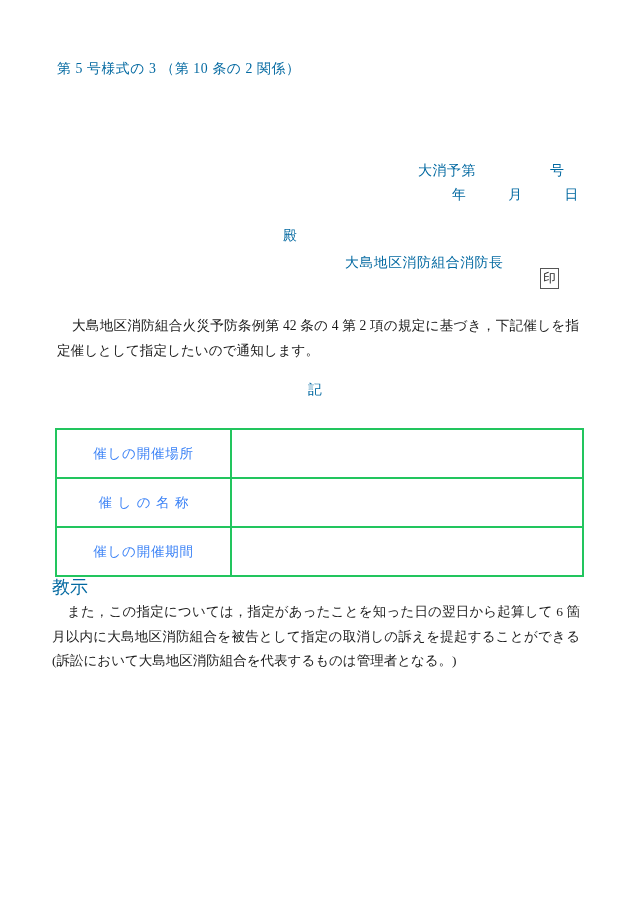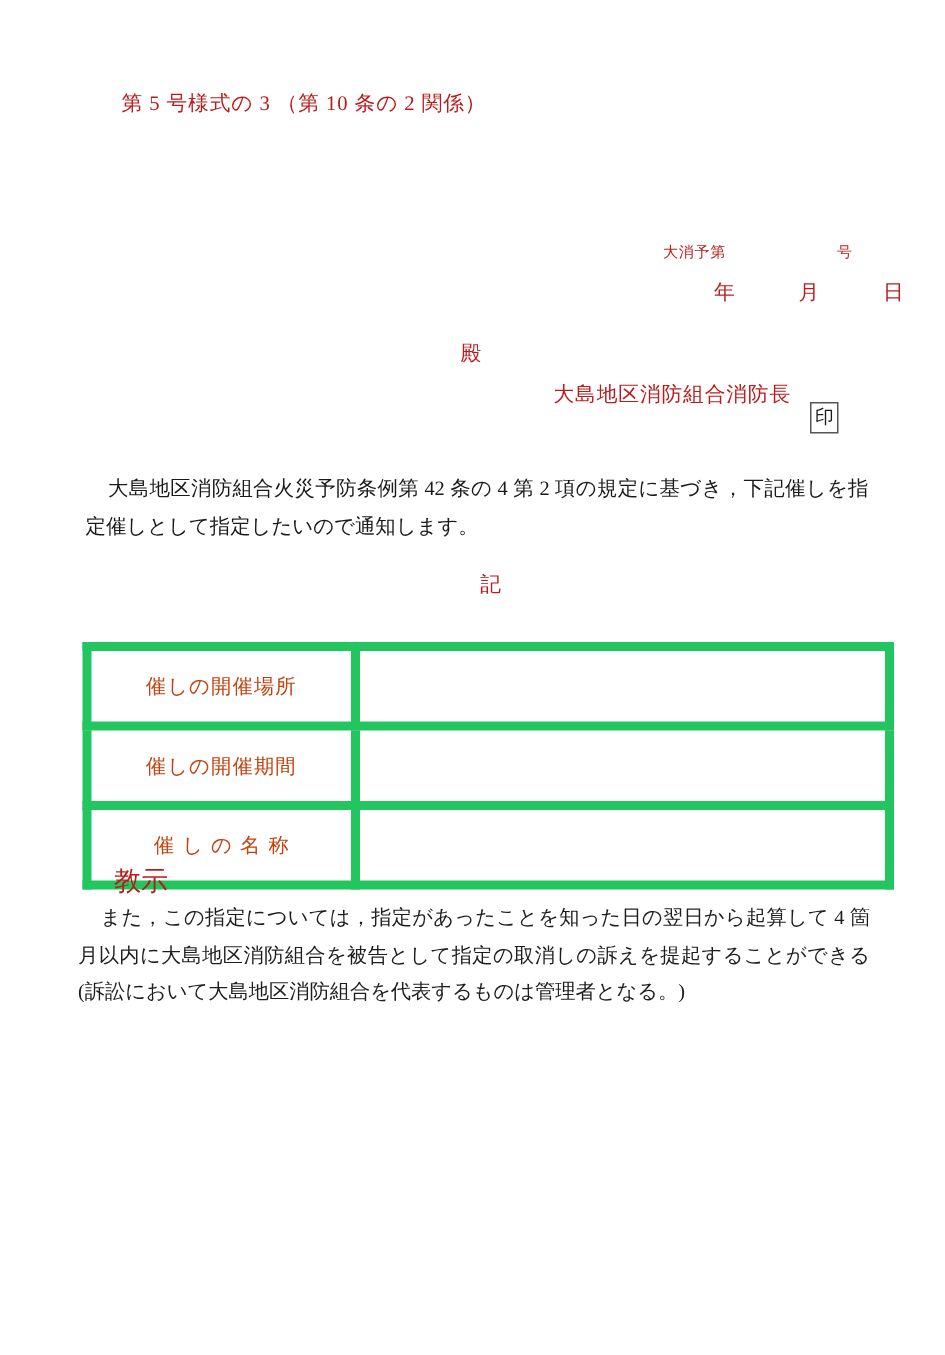--- a/index.html
+++ b/index.html
@@ -20,22 +20,21 @@
     overflow: hidden;
     box-sizing: border-box;
   }
 
   
   .t {
     position: absolute;
     white-space: nowrap;
     font-size: 13.5px;
     line-height: 1;
-    color: #b91c1c;
-    margin-left: 24px;
+    color: #0369a1;
   }
 
   
   .form-no {
     left: 57px;
     top: 62px;
     font-size: 13.8px;
     letter-spacing: 0.6px;
   }
 
@@ -48,21 +47,21 @@
     white-space: nowrap;
     font-size: 14px;
     letter-spacing: 8.5px;
     text-indent: 8.5px;
   }
 
   
   .doc-number {
     left: 418px;
     top: 164px;
-    font-size: 10px;
+    font-size: 14px;
     letter-spacing: 0.5px;
   }
   .doc-number .gap {
     display: inline-block;
     width: 74px;
   }
   .doc-date {
     left: 452px;
     top: 188px;
     font-size: 13.8px;
@@ -127,24 +126,24 @@
   
   .form-table {
     position: absolute;
     left: 55px;
     top: 428px;
     width: 523px;
     border-collapse: collapse;
     table-layout: fixed;
   }
   .form-table td {
-    border: 6px solid #22c55e;
+    border: 2px solid #22c55e;
     height: 47px;
     font-size: 13.5px;
-    color: #c2410c;
+    color: #3b82f6;
     padding: 0;
   }
   .form-table td.label {
     width: 173px;
     text-align: center;
     vertical-align: middle;
   }
   .form-table td.value {
     width: 350px;
     background: #ffffff;
@@ -209,32 +208,32 @@
   <table class="form-table">
     <tbody>
       <tr>
         <td class="label">
           <span class="lbl-plain">催しの開催場所</span>
         </td>
         <td class="value"></td>
       </tr>
       <tr>
         <td class="label">
-          <span class="lbl-plain">催しの開催期間</span>
+          <span class="lbl-spread">催しの名称</span>
         </td>
         <td class="value"></td>
       </tr>
       <tr>
         <td class="label">
-          <span class="lbl-spread">催しの名称</span>
+          <span class="lbl-plain">催しの開催期間</span>
         </td>
         <td class="value"></td>
       </tr>
     </tbody>
   </table>
 
   <div class="t kyoji-head">教示</div>
 
   <div class="notes">
-    <p>また，この指定については，指定があったことを知った日の翌日から起算して 4 箇月以内に大島地区消防組合を被告として指定の取消しの訴えを提起することができる(訴訟において大島地区消防組合を代表するものは管理者となる。)</p>
+    <p>また，この指定については，指定があったことを知った日の翌日から起算して 6 箇月以内に大島地区消防組合を被告として指定の取消しの訴えを提起することができる(訴訟において大島地区消防組合を代表するものは管理者となる。)</p>
   </div>
 
 </div>
 
 </body></html>

